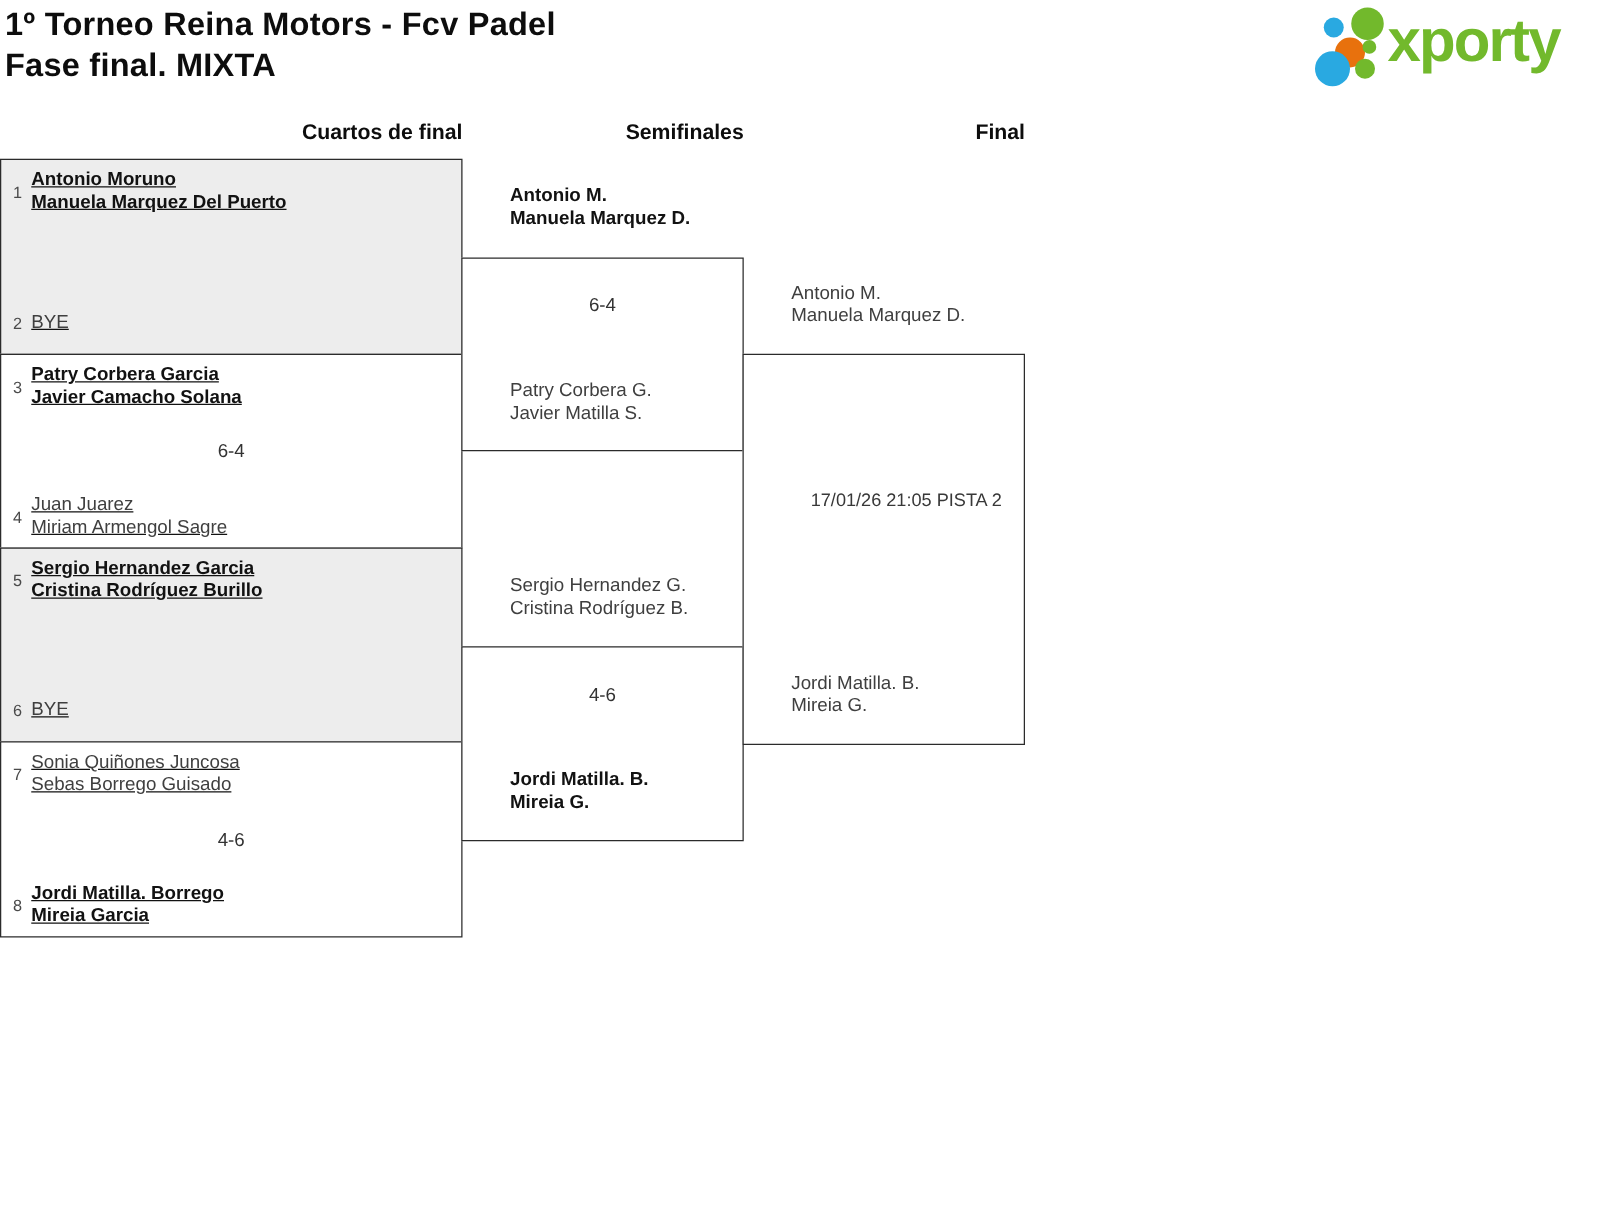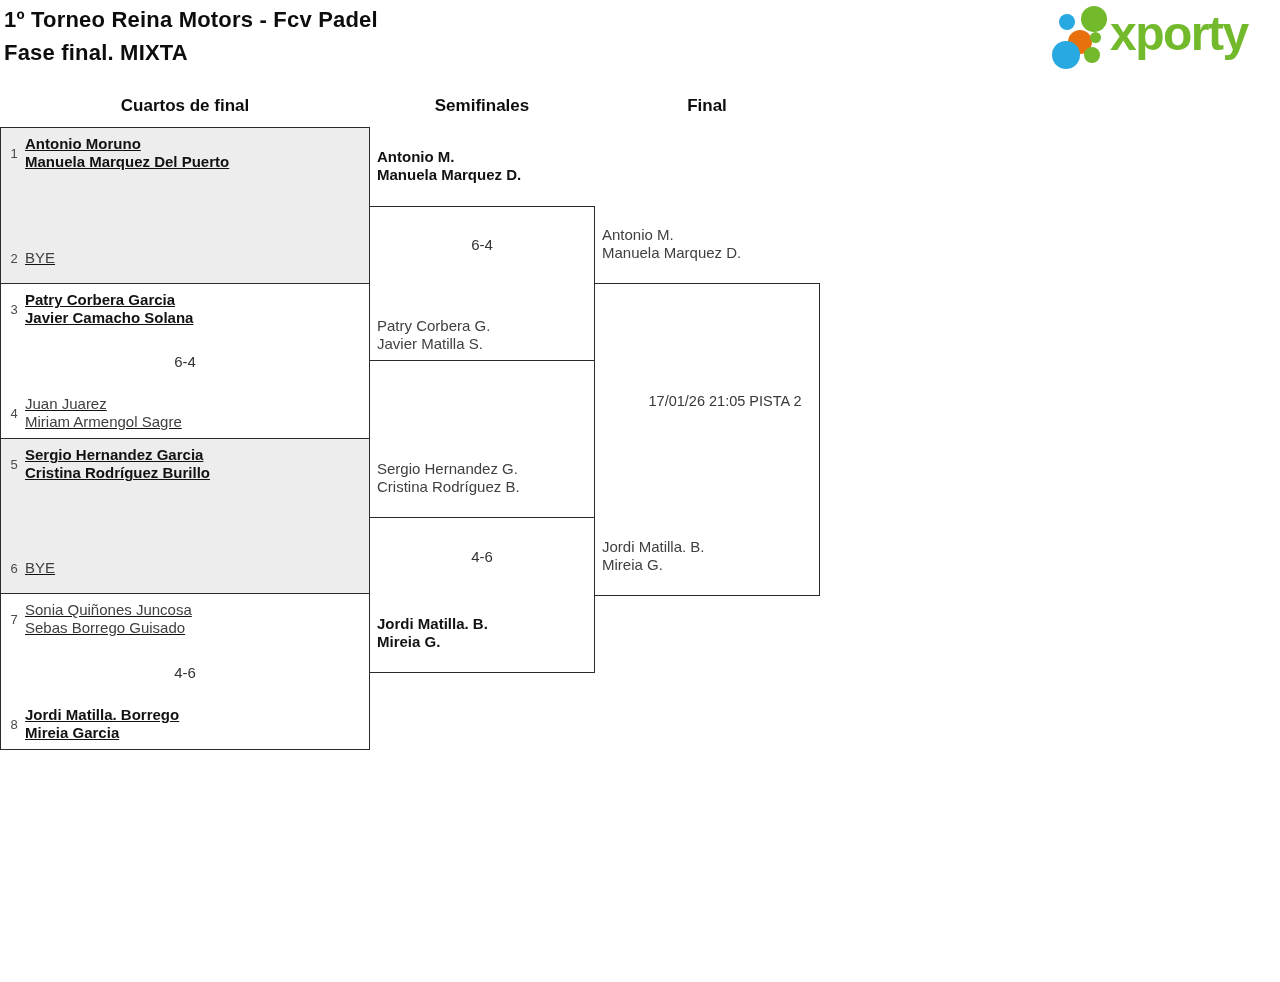--- a/index.html
+++ b/index.html
@@ -10,21 +10,21 @@
     width: 1280px;
     height: 982px;
     background: #ffffff;
     overflow: hidden;
     color: #121212;
   }
 
   
   .title-block { position: absolute; left: 4px; top: 3px; }
   .title-line {
-    font-size: 22px;
+    font-size: 26px;
     font-weight: 700;
     line-height: 33px;
     color: #0d0d0d;
     letter-spacing: 0.2px;
   }
 
   .logo { position: absolute; left: 1048px; top: 0; width: 230px; height: 72px; text-decoration: none; display: block; }
   .logo-dot { position: absolute; border-radius: 50%; }
   .dot-blue-small  { left: 11px; top: 14px; width: 16px; height: 16px; background: #29a9e1; }
   .dot-green-large { left: 33px; top: 6px;  width: 26px; height: 26px; background: #72b92c; }
@@ -35,21 +35,21 @@
   .logo-wordmark {
     position: absolute; left: 62px; top: 6px;
     font-size: 48px; font-weight: 700; letter-spacing: -1.5px;
     color: #72b92c; line-height: 56px;
   }
 
   
   .round-header {
     position: absolute;
     top: 96px;
-    text-align: center;
+    text-align: right;
     font-size: 17px;
     font-weight: 700;
     color: #0d0d0d;
   }
   .rh-qf { left: 0;     width: 370px; }
   .rh-sf { left: 369px; width: 226px; }
   .rh-f  { left: 594px; width: 226px; }
 
   
   .match-box {
@@ -88,25 +88,25 @@
     color: #333333;
   }
 
   
   .sf-box { left: 369px; width: 226px; }
   .sf-box-1 { top: 206px; height: 155px; }
   .sf-box-2 { top: 517px; height: 156px; }
   .final-box { left: 594px; top: 283px; width: 226px; height: 313px; }
 
   
-  .team-label { position: absolute; }
+  .team-label { position: absolute; margin-left: 31px; }
   .team-label .name { font-size: 15px; line-height: 18px; }
 
   .lbl-sf1-top    { left: 377px; top: 148px; }
-  .lbl-sf1-bottom { left: 377px; top: 317px; }
+  .lbl-sf1-bottom { left: 377px; top: 304px; }
   .lbl-sf2-top    { left: 377px; top: 460px; }
   .lbl-sf2-bottom { left: 377px; top: 615px; }
   .lbl-f-top      { left: 602px; top: 226px; }
   .lbl-f-bottom   { left: 602px; top: 538px; }
 
   .float-score {
     position: absolute;
     left: 369px; width: 226px;
     text-align: center;
     font-size: 15px;

